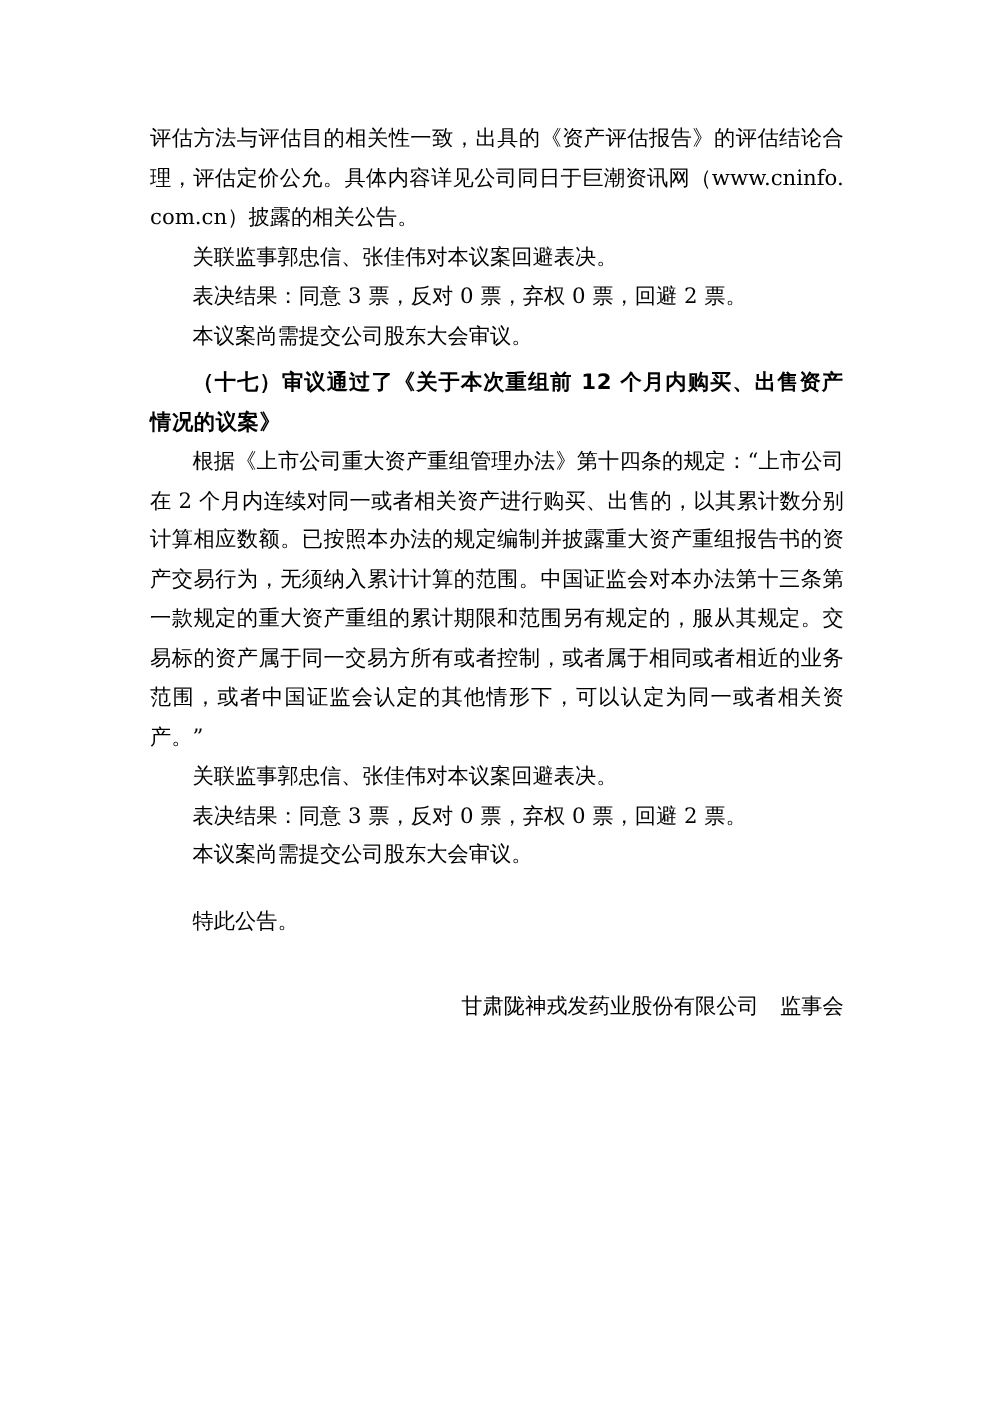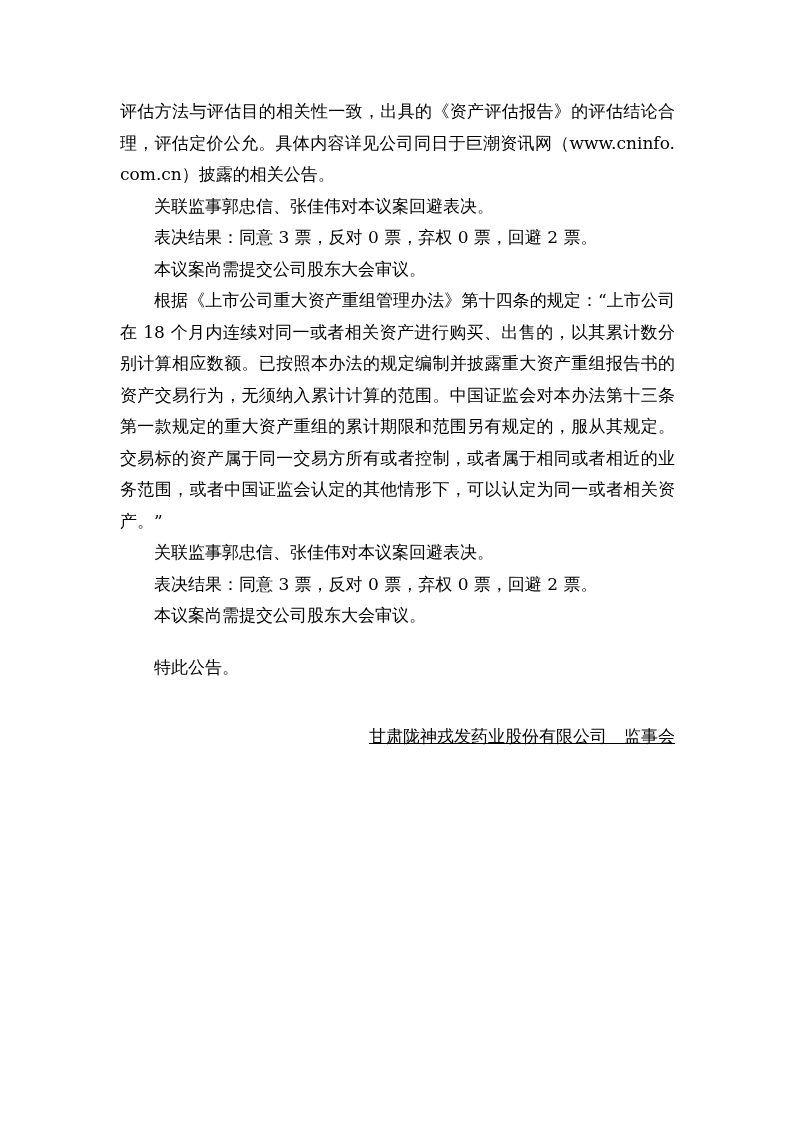--- a/index.html
+++ b/index.html
@@ -40,33 +40,33 @@
     letter-spacing: 0.5px;
   }
   .closing {
     margin-top: 20px;
     font-family: Liberation Serif, serif;
   }
   .sig {
     margin: 0;
     text-indent: 0;
     text-align: right;
-    text-decoration: underline;
   }
   .sig-company {
     margin-top: 38px;
   }
 </style>
 </head>
 <body>
 
 <div class="page">
   <p class="para no-indent">评估方法与评估目的相关性一致，出具的《资产评估报告》的评估结论合理，评估定价公允。具体内容详见公司同日于巨潮资讯网（www.cninfo.com.cn）披露的相关公告。</p>
   <p class="para">关联监事郭忠信、张佳伟对本议案回避表决。</p>
   <p class="para">表决结果：同意 3 票，反对 0 票，弃权 0 票，回避 2 票。</p>
   <p class="para">本议案尚需提交公司股东大会审议。</p>
-  <p class="para">根据《上市公司重大资产重组管理办法》第十四条的规定：“上市公司在 18 个月内连续对同一或者相关资产进行购买、出售的，以其累计数分别计算相应数额。已按照本办法的规定编制并披露重大资产重组报告书的资产交易行为，无须纳入累计计算的范围。中国证监会对本办法第十三条第一款规定的重大资产重组的累计期限和范围另有规定的，服从其规定。交易标的资产属于同一交易方所有或者控制，或者属于相同或者相近的业务范围，或者中国证监会认定的其他情形下，可以认定为同一或者相关资产。”</p>
+  <p class="section-heading">（十七）审议通过了《关于本次重组前 12 个月内购买、出售资产情况的议案》</p>
+  <p class="para">根据《上市公司重大资产重组管理办法》第十四条的规定：“上市公司在 2 个月内连续对同一或者相关资产进行购买、出售的，以其累计数分别计算相应数额。已按照本办法的规定编制并披露重大资产重组报告书的资产交易行为，无须纳入累计计算的范围。中国证监会对本办法第十三条第一款规定的重大资产重组的累计期限和范围另有规定的，服从其规定。交易标的资产属于同一交易方所有或者控制，或者属于相同或者相近的业务范围，或者中国证监会认定的其他情形下，可以认定为同一或者相关资产。”</p>
   <p class="para">关联监事郭忠信、张佳伟对本议案回避表决。</p>
   <p class="para">表决结果：同意 3 票，反对 0 票，弃权 0 票，回避 2 票。</p>
   <p class="para">本议案尚需提交公司股东大会审议。</p>
   <p class="para closing">特此公告。</p>
   <p class="sig sig-company">甘肃陇神戎发药业股份有限公司　监事会</p>
 </div>
 
 </body></html>

